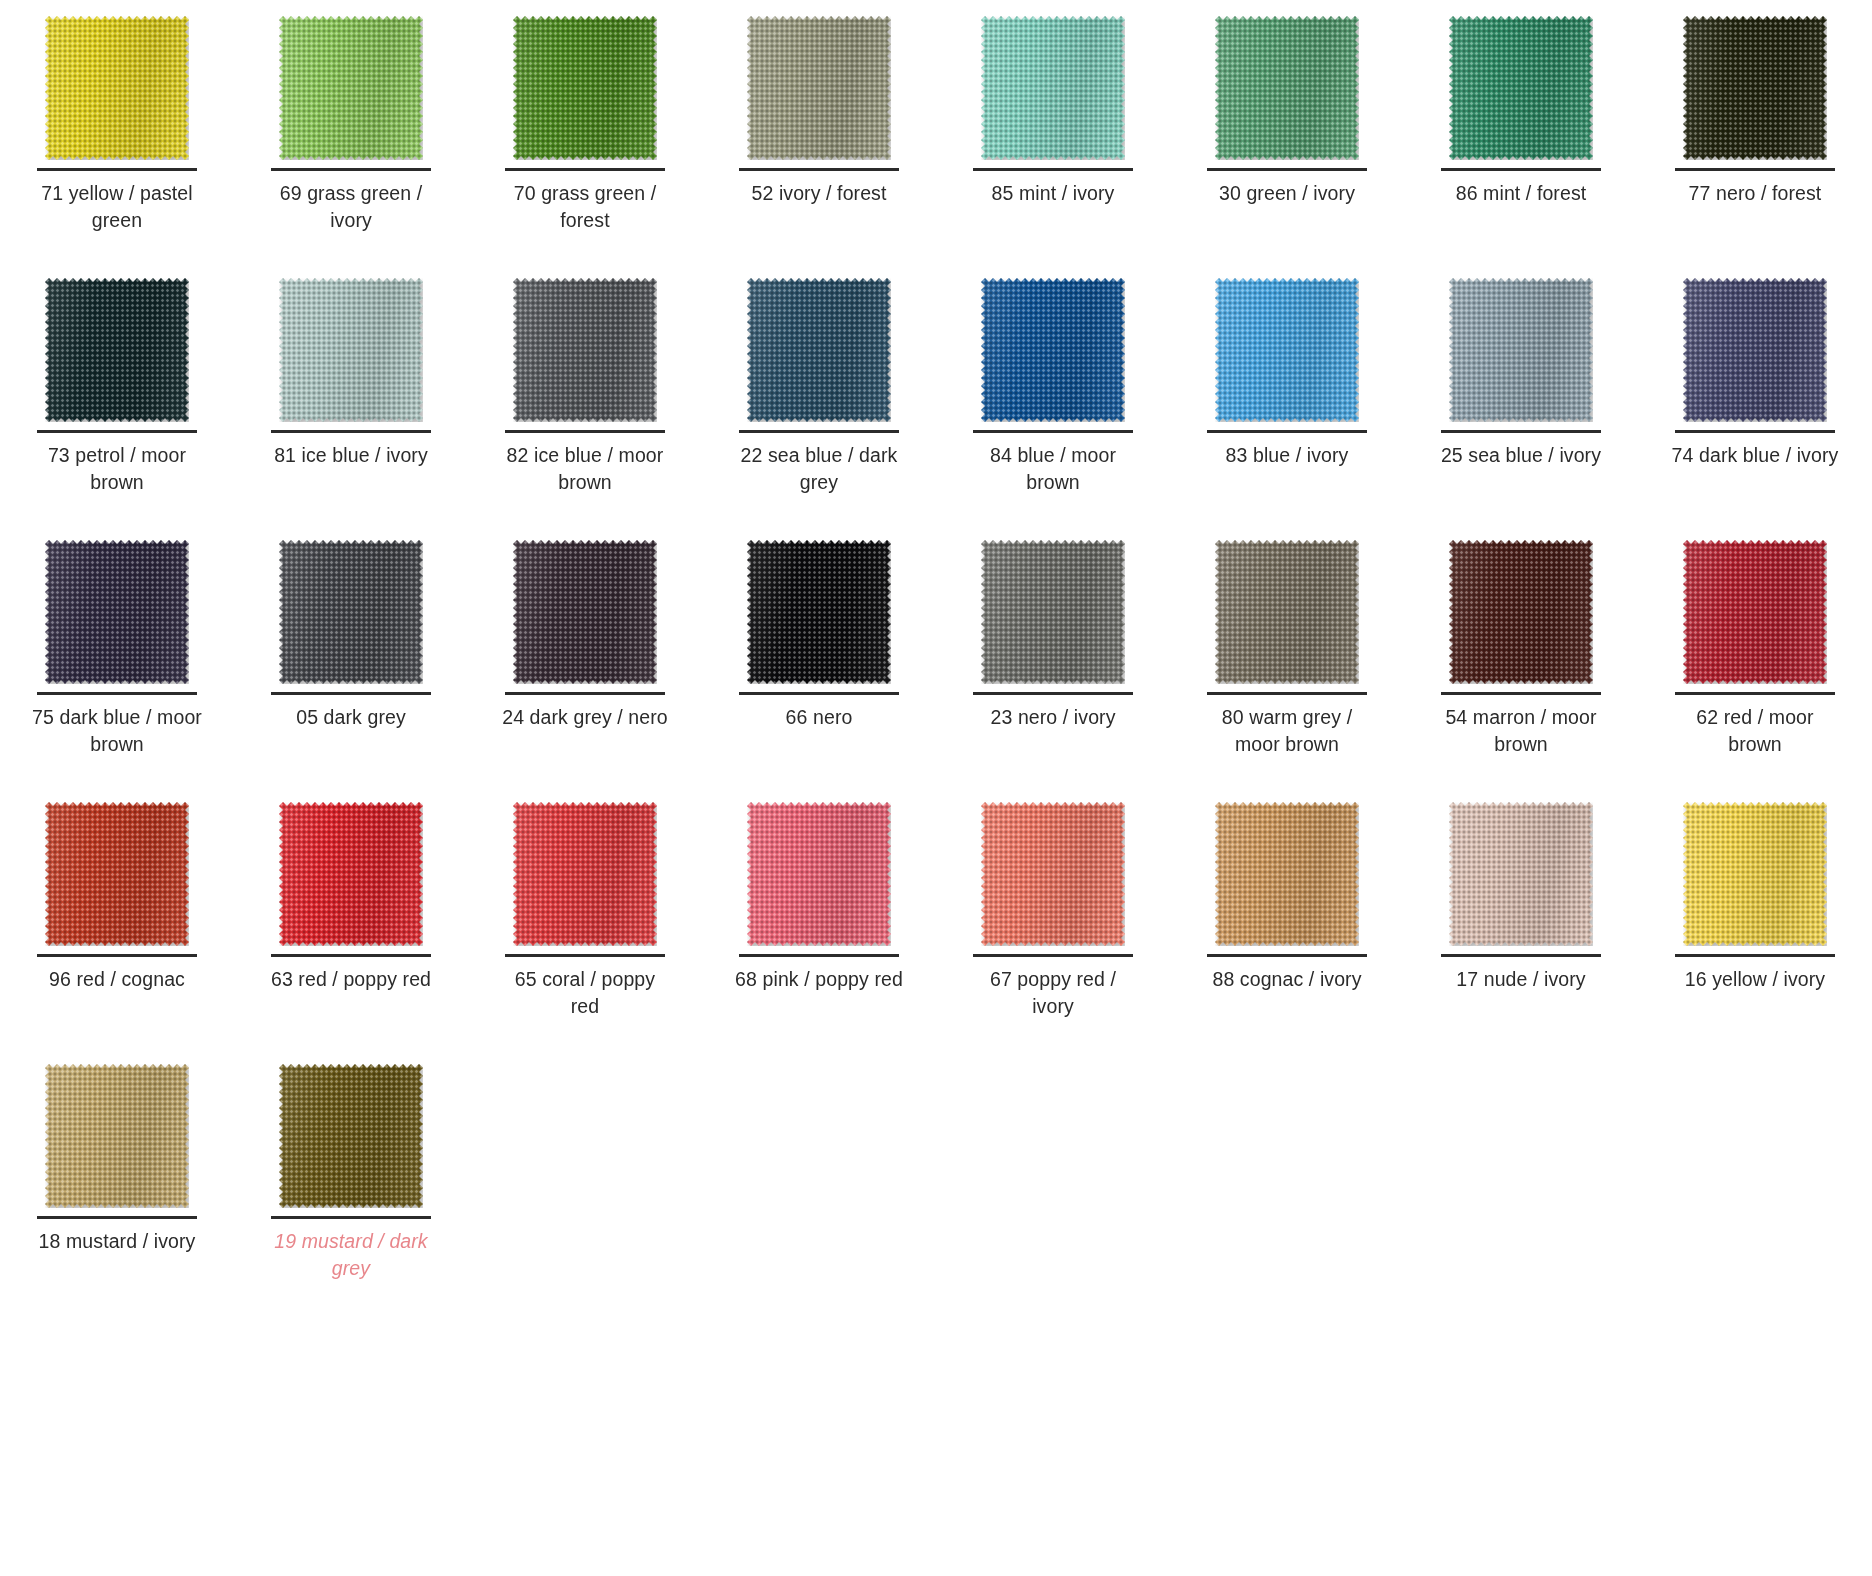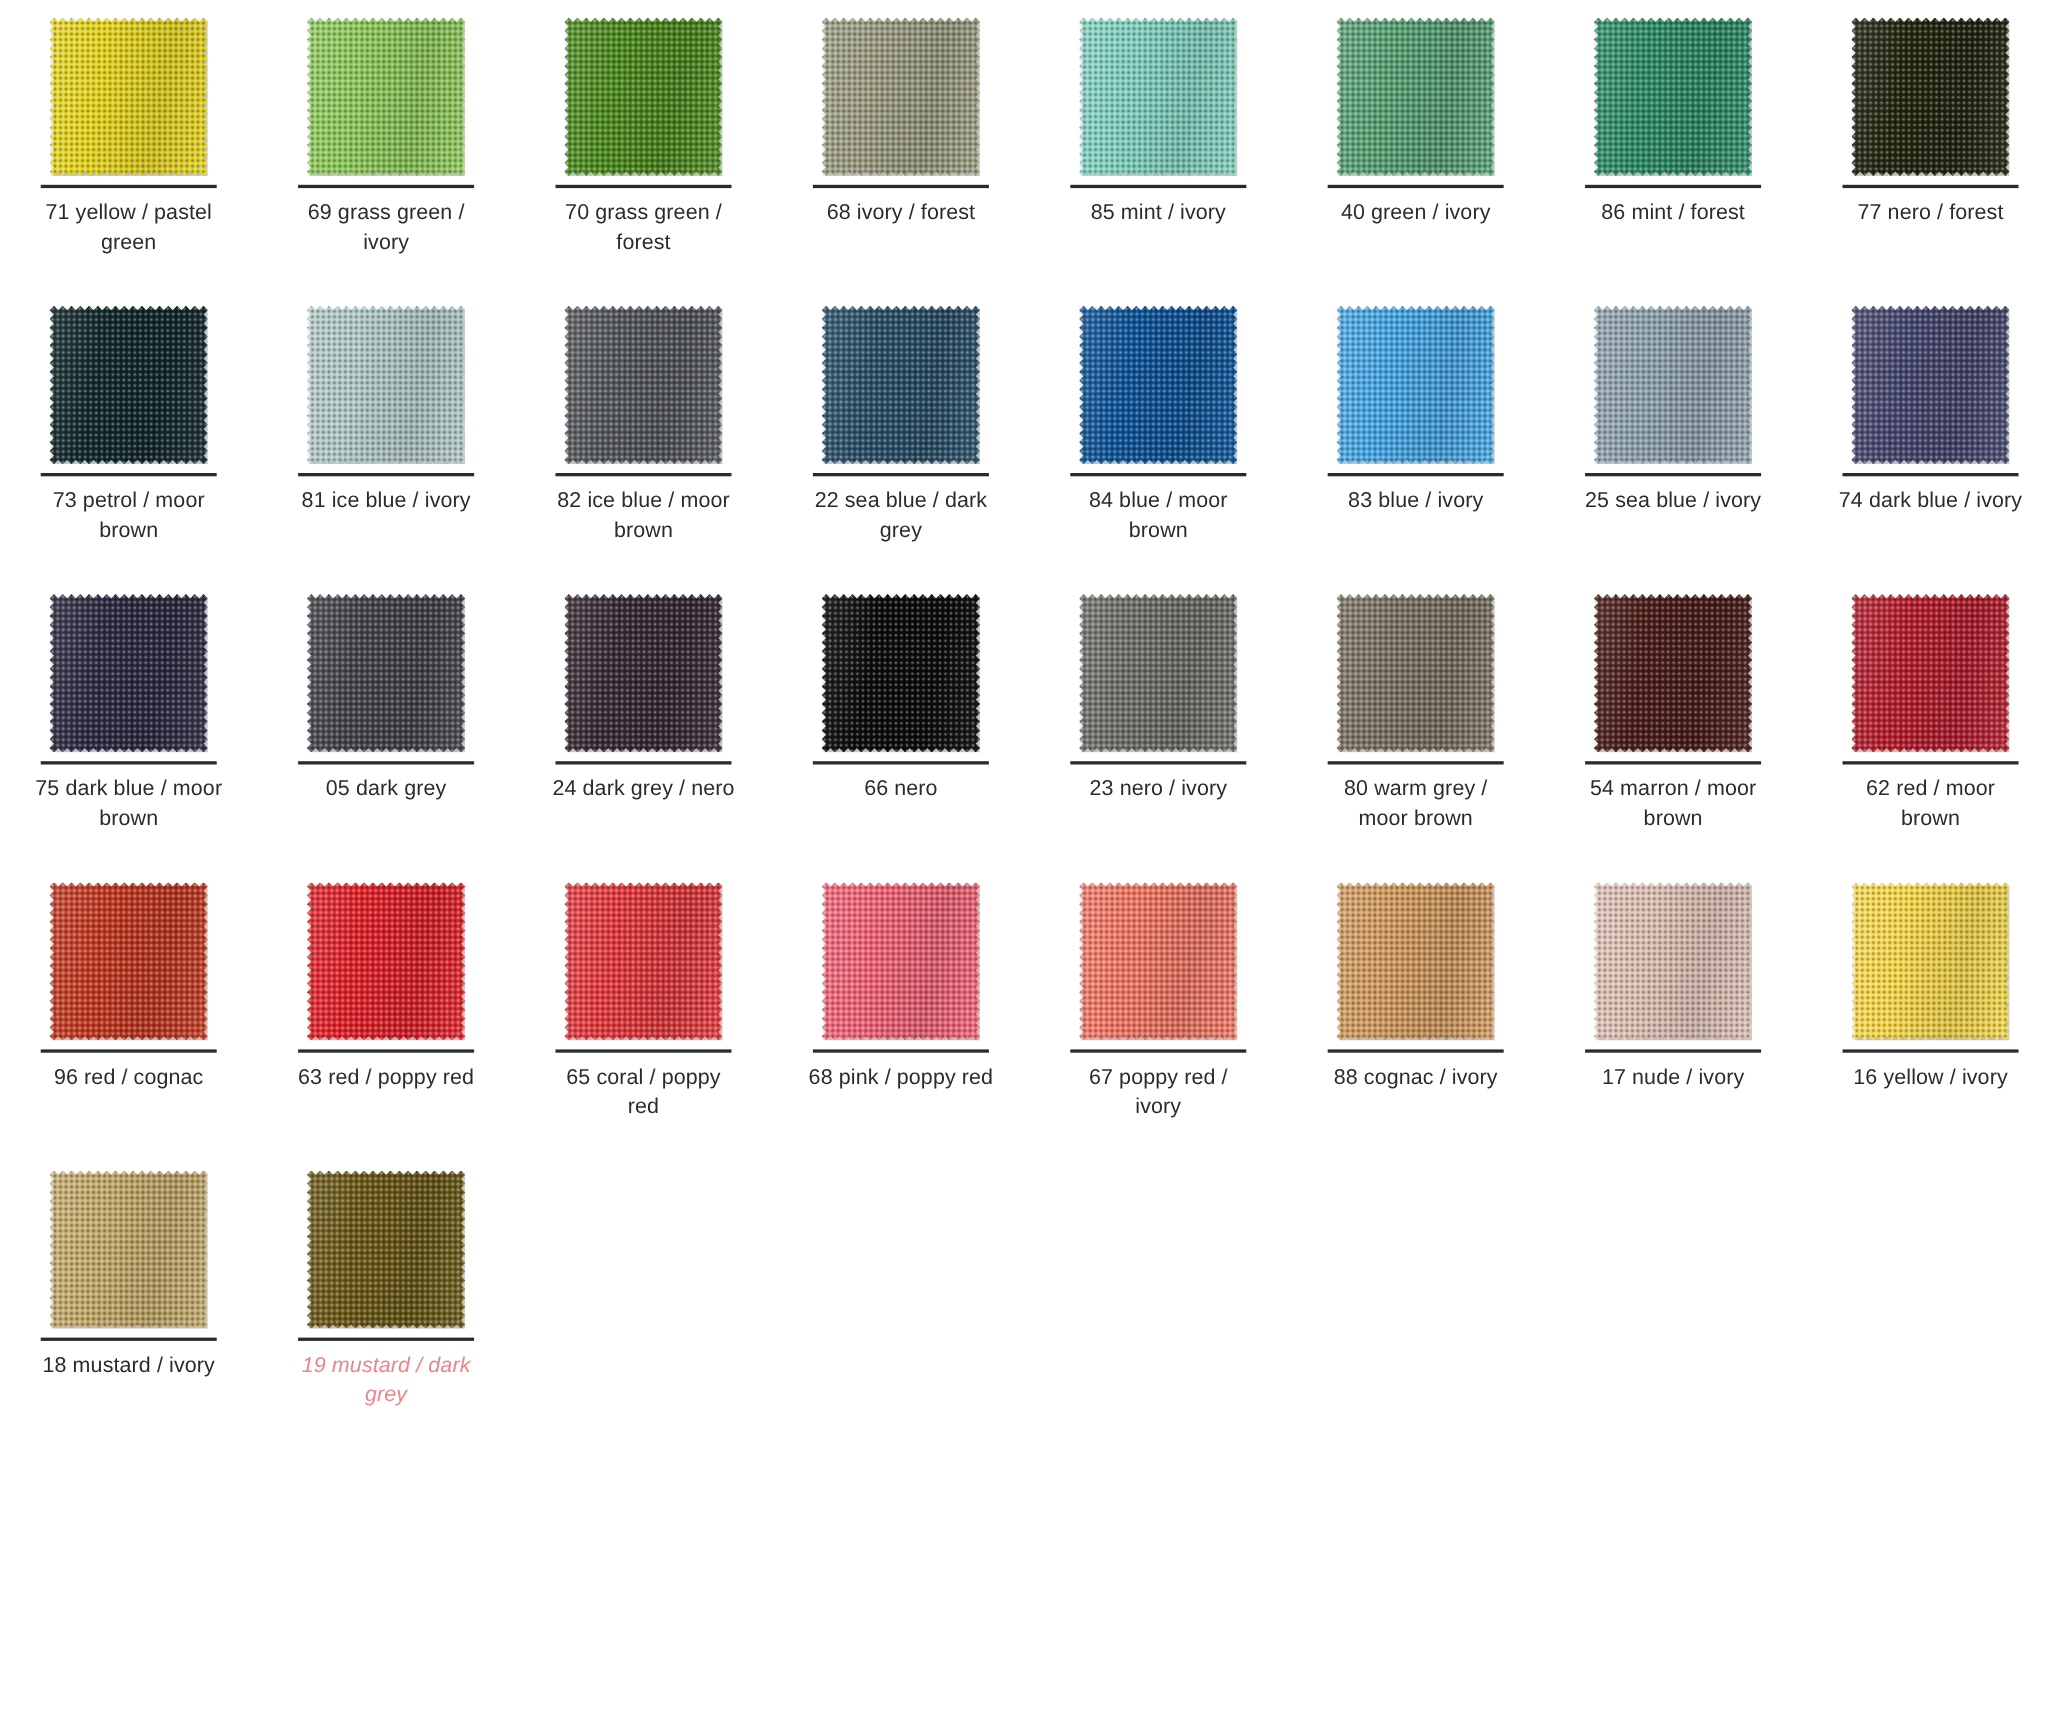--- a/index.html
+++ b/index.html
@@ -149,39 +149,39 @@
       <div class="chip-rule"></div>
       <div class="chip-label">70 grass green / forest</div>
     </div>
     <div class="swatch-cell" style="--hl: #E8868B;">
       <div class="chip-wrap">
         <div class="chip">
           <div class="chip-inner" style="--c: #9A9B80;"></div>
         </div>
       </div>
       <div class="chip-rule"></div>
-      <div class="chip-label">68 ivory / forest</div>
+      <div class="chip-label">52 ivory / forest</div>
     </div>
     <div class="swatch-cell" style="--hl: #E8868B;">
       <div class="chip-wrap">
         <div class="chip">
           <div class="chip-inner" style="--c: #7FD0BE;"></div>
         </div>
       </div>
       <div class="chip-rule"></div>
       <div class="chip-label">85 mint / ivory</div>
     </div>
     <div class="swatch-cell" style="--hl: #E8868B;">
       <div class="chip-wrap">
         <div class="chip">
           <div class="chip-inner" style="--c: #57A173;"></div>
         </div>
       </div>
       <div class="chip-rule"></div>
-      <div class="chip-label">40 green / ivory</div>
+      <div class="chip-label">30 green / ivory</div>
     </div>
     <div class="swatch-cell" style="--hl: #E8868B;">
       <div class="chip-wrap">
         <div class="chip">
           <div class="chip-inner" style="--c: #2E8C66;"></div>
         </div>
       </div>
       <div class="chip-rule"></div>
       <div class="chip-label">86 mint / forest</div>
     </div>

